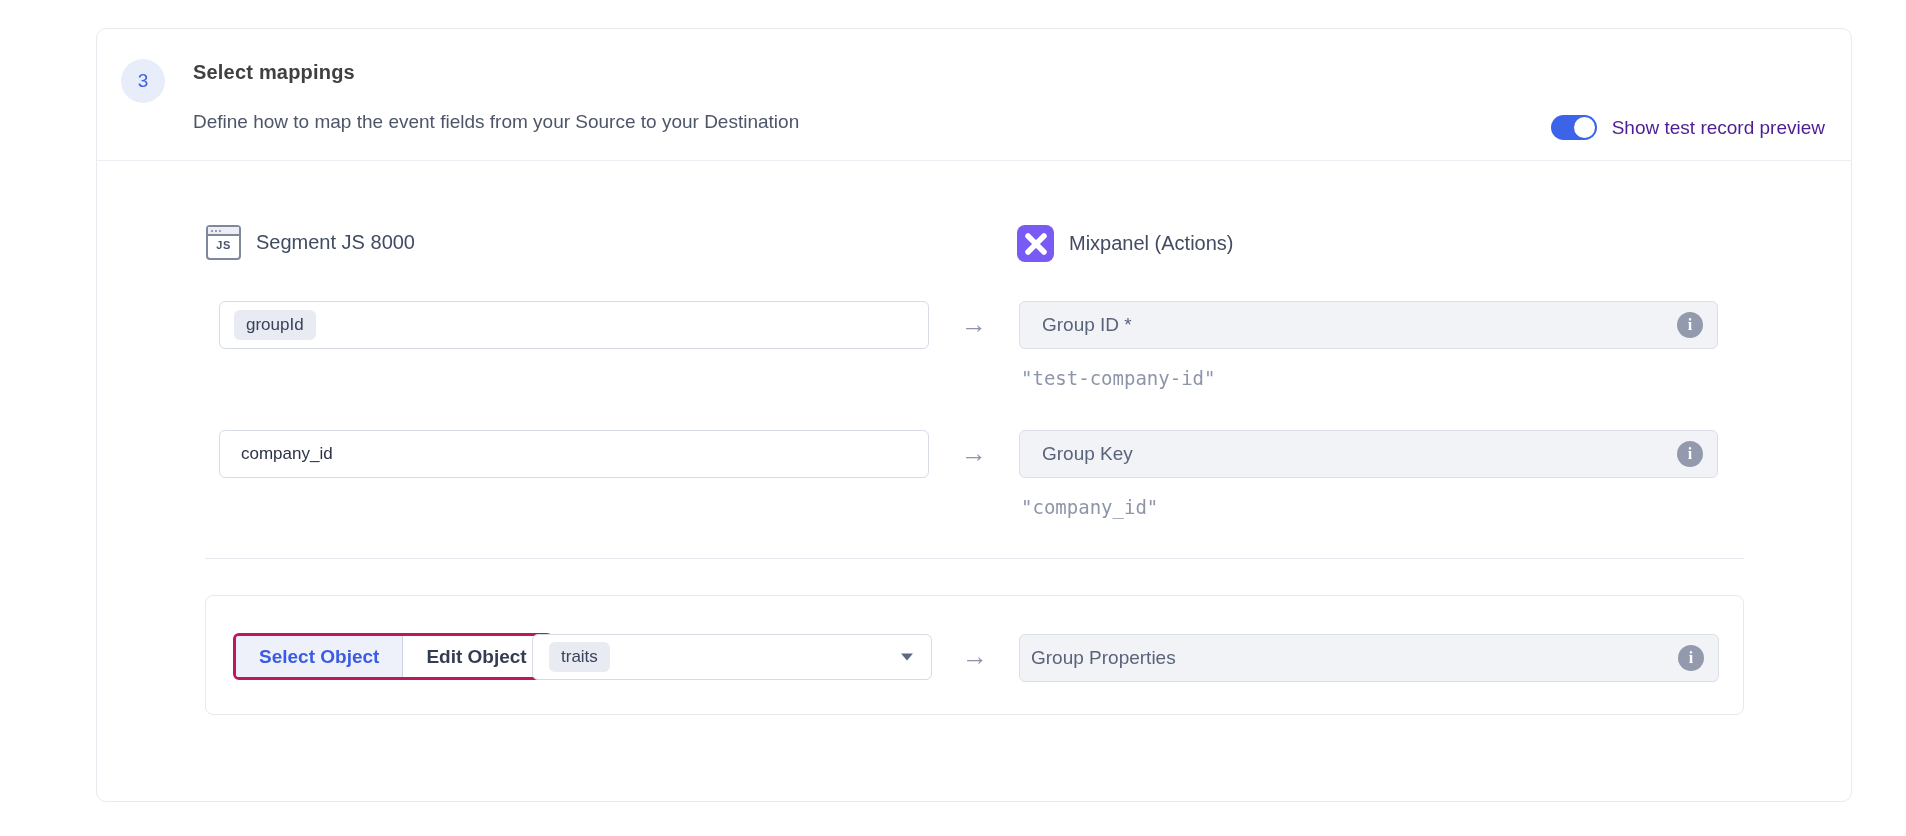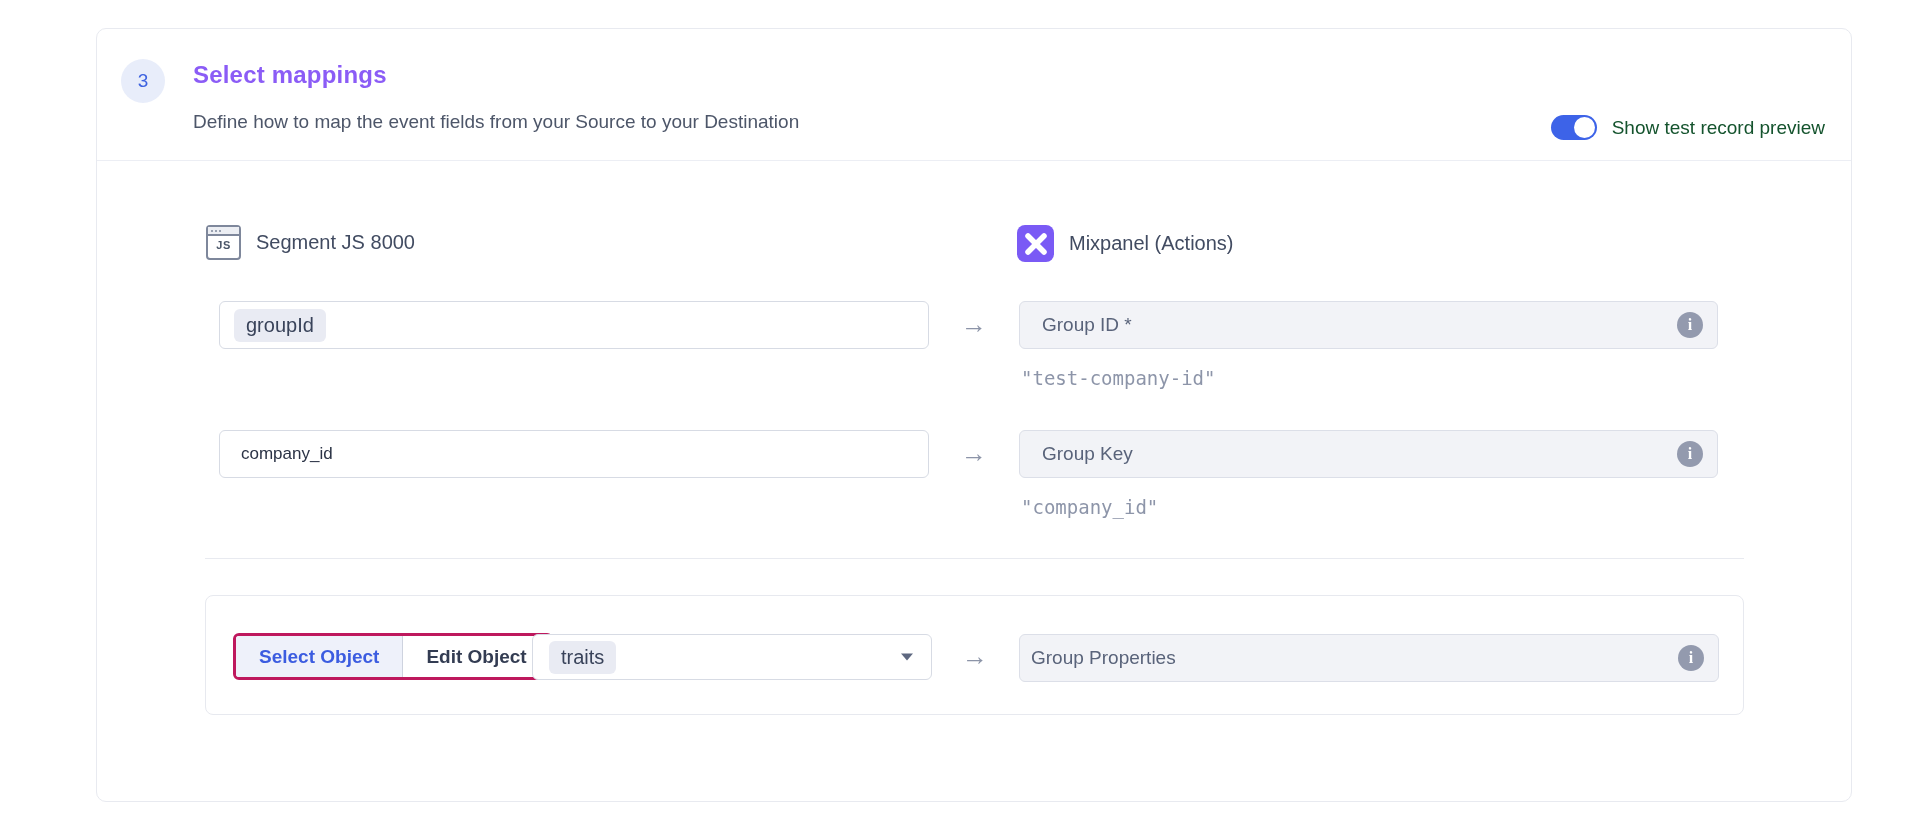--- a/index.html
+++ b/index.html
@@ -8,29 +8,29 @@
 
   .card { position: absolute; left: 96px; top: 28px; width: 1756px; height: 774px;
     background: #fff; border: 1px solid #e8eaf0; border-radius: 10px; }
 
   
   .card-header { position: absolute; left: 0; top: 0; width: 100%; height: 132px;
     border-bottom: 1px solid #eceef4; }
   .step-badge { position: absolute; left: 24px; top: 30px; width: 44px; height: 44px;
     border-radius: 50%; background: #e8edfa; color: #3e63e0; font-size: 19px;
     display: flex; align-items: center; justify-content: center; }
-  .step-title { position: absolute; left: 96px; top: 32px; font-size: 24px; font-weight: bold;
-    color: #8b5cf6; letter-spacing: 0.2px; }
+  .step-title { position: absolute; left: 96px; top: 32px; font-size: 20px; font-weight: bold;
+    color: #404040; letter-spacing: 0.2px; }
   .step-subtitle { position: absolute; left: 96px; top: 82px; font-size: 19px; color: #4d5669; }
 
   .toggle-wrap { position: absolute; right: 26px; top: 86px; display: flex; align-items: center; gap: 15px; }
   .toggle { position: relative; width: 46px; height: 25px; border-radius: 13px; background: #3d63e8; cursor: pointer; }
   .toggle .knob { position: absolute; right: 2px; top: 2px; width: 21px; height: 21px;
     border-radius: 50%; background: #ffffff; }
-  .toggle-label { font-size: 19px; color: #14532d; }
+  .toggle-label { font-size: 19px; color: #4c1d95; }
 
   
   .col-header { position: absolute; display: flex; align-items: center; gap: 15px; top: 196px; }
   .col-header.src { left: 109px; }
   .col-header.dst { left: 920px; text-align: center; }
   .col-header .name { font-size: 20px; color: #414b61; }
 
   .browser-icon { width: 35px; height: 35px; border: 2px solid #7e879b; border-radius: 4px;
     background: #fff; position: relative; }
   .browser-icon .bar { position: absolute; left: 0; top: 0; width: 100%; height: 9px;
@@ -38,21 +38,21 @@
   .browser-icon .bar i { width: 2px; height: 2px; background: #7e879b; border-radius: 50%; display: block; }
   .browser-icon .js { position: absolute; left: 0; right: 0; top: 12px; text-align: center;
     font-size: 11px; font-weight: bold; color: #4a5568; letter-spacing: 0.5px; }
 
   .mixpanel-icon { width: 37px; height: 37px; border-radius: 8px; background: #7a5af5;
     display: flex; align-items: center; justify-content: center; }
 
   
   .src-input { position: absolute; left: 122px; width: 710px; height: 48px; background: #fff;
     border: 1px solid #d7dbe4; border-radius: 6px; display: flex; align-items: center; padding: 0 14px; }
-  .chip { background: #e9ebf3; color: #39435a; font-size: 20px; padding: 5px 12px; border-radius: 6px; }
+  .chip { background: #e9ebf3; color: #39435a; font-size: 17px; padding: 5px 12px; border-radius: 6px; }
   .src-input .plain-text { font-size: 17px; color: #2b3346; padding-left: 7px; }
 
   .map-arrow { position: absolute; left: 861px; width: 32px; text-align: center;
     font-size: 26px; color: #8c94a8; }
 
   .dst-field { position: absolute; left: 922px; width: 699px; height: 48px; background: #f2f3f7;
     border: 1px solid #dcdfe8; border-radius: 6px; display: flex; align-items: center; padding: 4px 22px; }
   .dst-field .label { font-size: 19px; color: #59637a; }
   .info-icon { position: absolute; right: 14px; top: 50%; transform: translateY(-50%);
     width: 26px; height: 26px; border-radius: 50%; background: #939aae; color: #fff;

